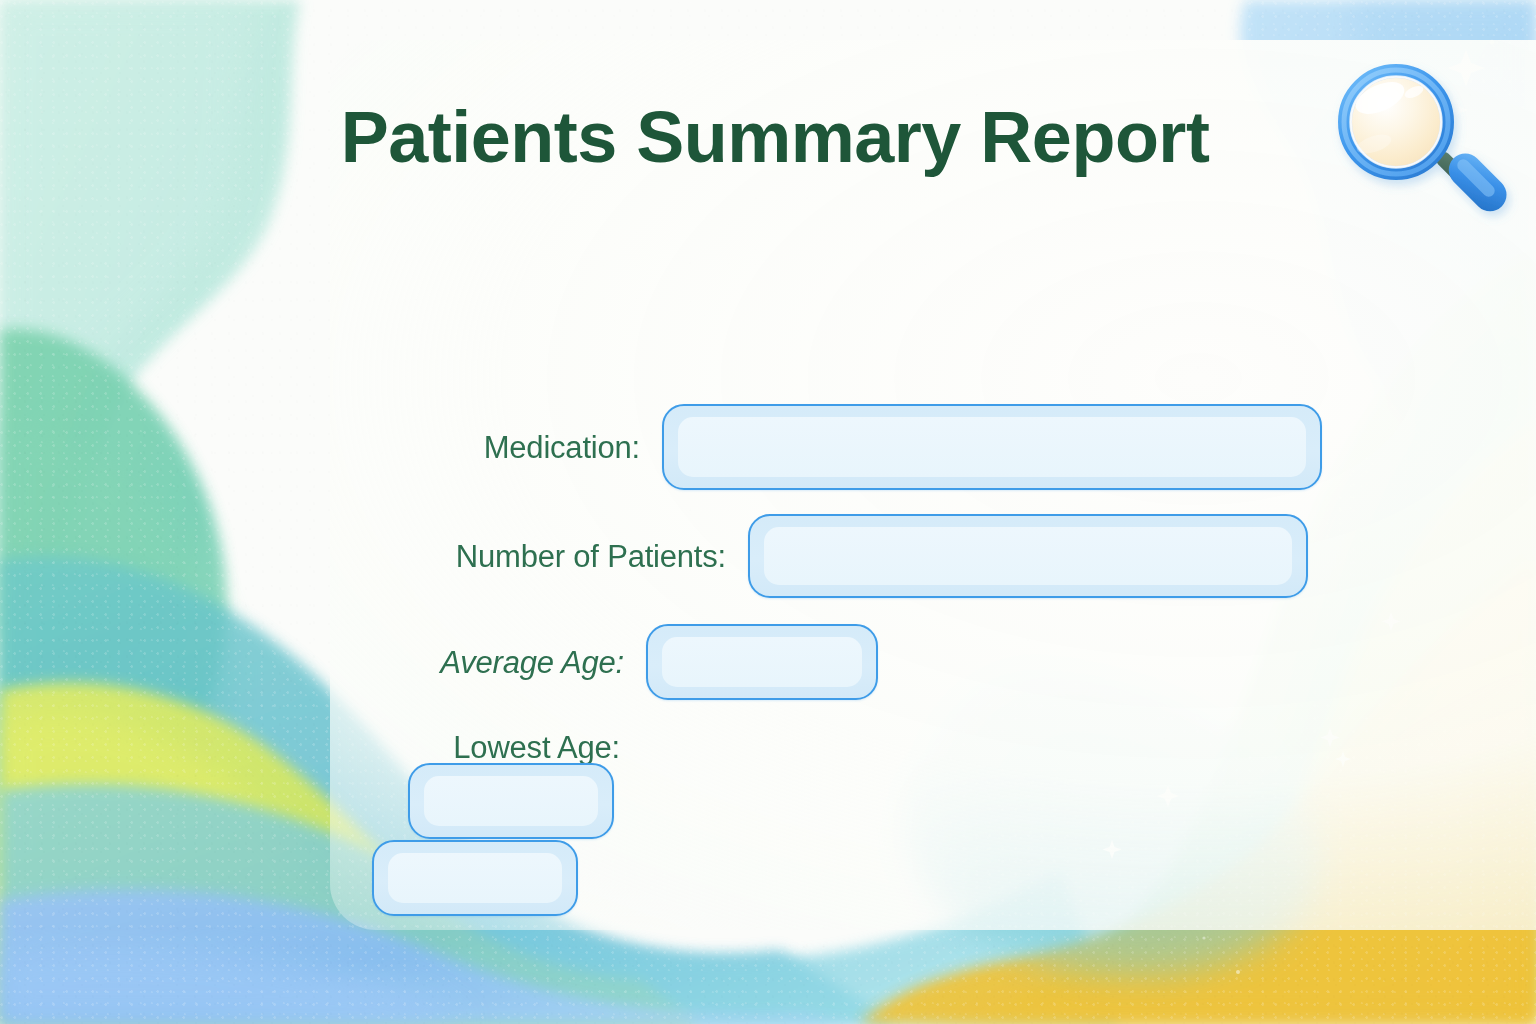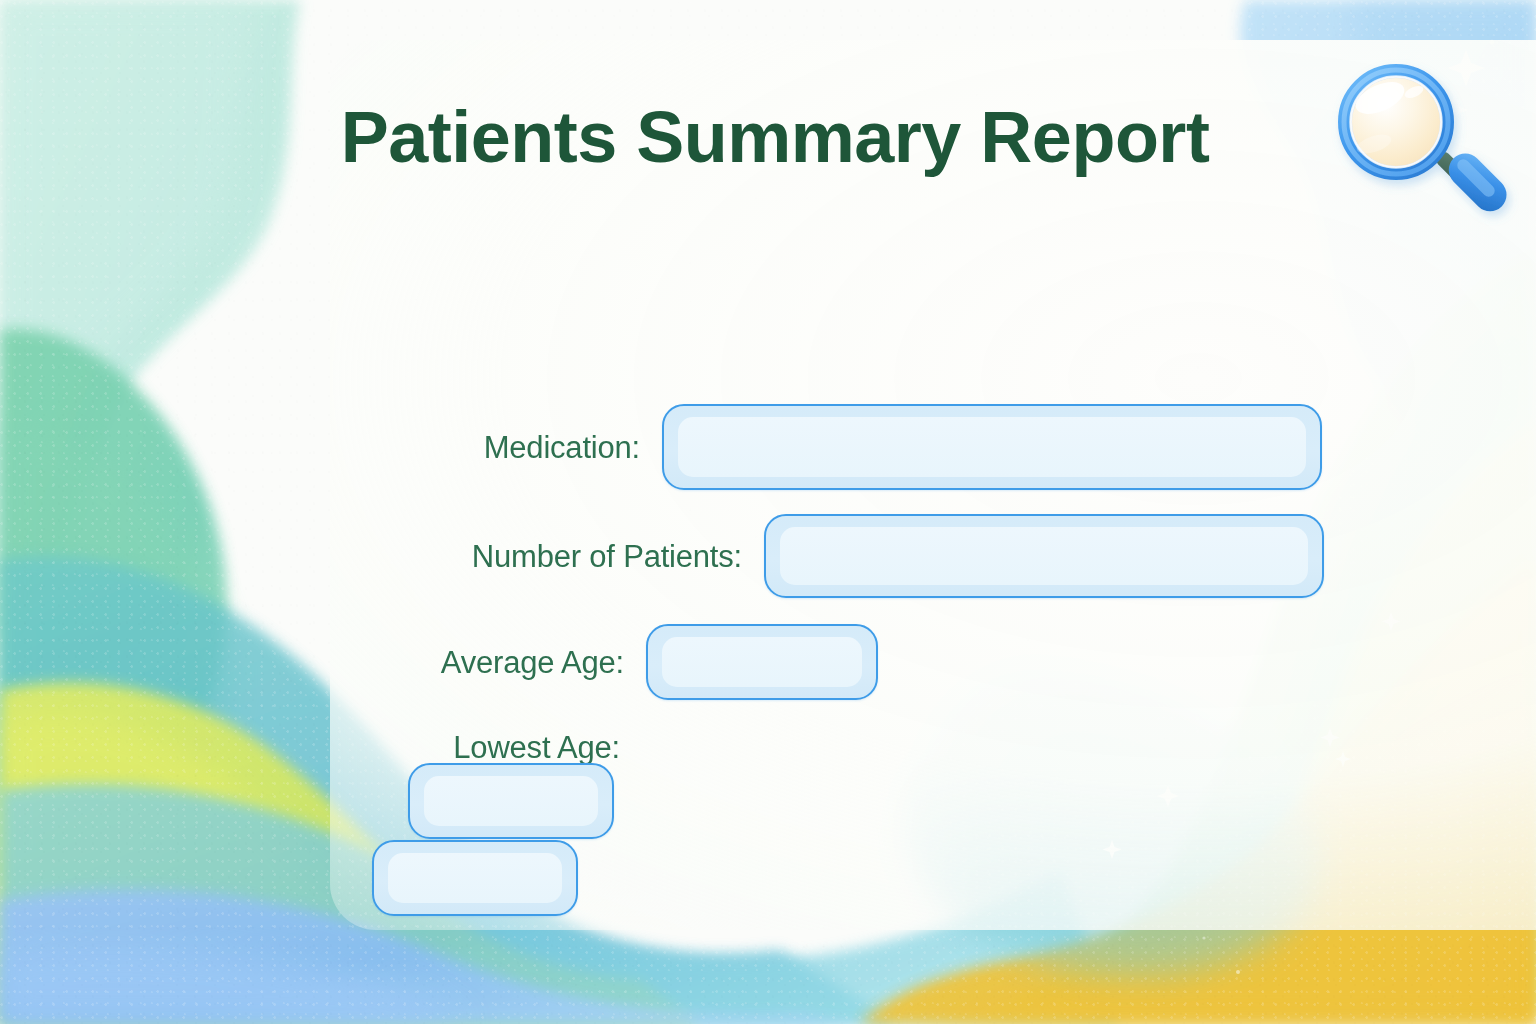--- a/index.html
+++ b/index.html
@@ -126,26 +126,26 @@
     bottom: 11px;
     border-radius: 15px;
     background: linear-gradient(180deg, #edf7fd 0%, #e8f5fc 100%);
   }
 
   
   #row-medication { left: 400px;  top: 404px; }
   #row-medication .f-label { width: 240px; }
   #row-medication .f-input { width: 660px; height: 86px; }
 
-  #row-count { left: 354px; top: 514px; }
+  #row-count { left: 338px; top: 514px; }
   #row-count .f-label { width: 388px; }
   #row-count .f-input { width: 560px; height: 84px; }
 
   #row-avg { left: 382px; top: 624px; }
-  #row-avg .f-label { width: 242px; }
+  #row-avg .f-label { width: 242px; font-style: italic; }
   #row-avg .f-input { width: 232px; height: 76px; }
 
   #row-low { left: 380px; top: 732px; flex-direction: column; }
   #row-low .f-label { width: 240px; }
   #row-low .f-input { width: 206px; height: 76px; }
 
   #row-high { left: 372px; top: 840px; }
   #row-high .f-label { width: 248px; }
   #row-high .f-input { width: 206px; height: 76px; }
 </style>

